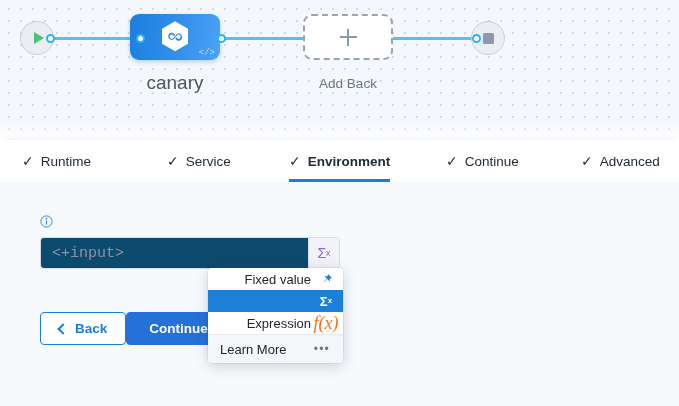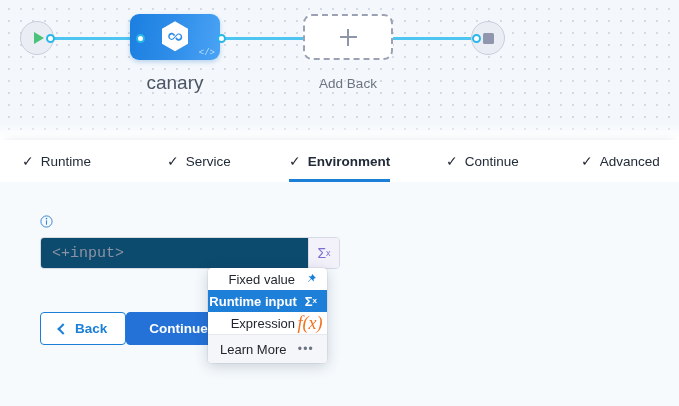--- a/index.html
+++ b/index.html
@@ -290,21 +290,21 @@
     border-left: 2px solid #1b7fd8;
     border-bottom: 2px solid #1b7fd8;
     transform: rotate(45deg);
     margin-right: 1px;
   }
 
   
   .dropdown {
     position: absolute;
     left: 208px; top: 268px;
-    width: 119px;
+    width: 135px;
     background: #ffffff;
     border-radius: 4px;
     box-shadow: 0 3px 14px rgba(40,55,80,0.22), 0 0 0 1px rgba(40,55,80,0.06);
     overflow: hidden;
     z-index: 20;
   }
   .dd-item {
     height: 22px;
     display: flex;
     align-items: center;
@@ -450,21 +450,20 @@
   <div class="dd-item">
     <span>Fixed value</span>
     <span class="dd-icon icon-pin">
       <svg width="13" height="13" viewBox="0 0 13 13">
         <path d="M8.1 1.1 L11.9 4.9 L10.3 5.4 L9.6 6.1 L9.9 8.6 L8.2 7 L7.3 6.1 L4.3 9.1 L3.9 8.7 L6.9 5.7 L6 4.8 L4.4 3.1 L6.9 3.4 L7.6 2.7 Z" fill="#1b7fd8"></path>
       </svg>
     </span>
   </div>
 
   <div class="dd-item selected">
-    <span>Runtime input</span>
     <span class="dd-icon icon-sigma">
       <span>Σ</span>
         <span class="sup">x</span>
     </span>
   </div>
 
   <div class="dd-item">
     <span>Expression</span>
     <span class="dd-icon icon-fx">
       <span>f(x)</span>

